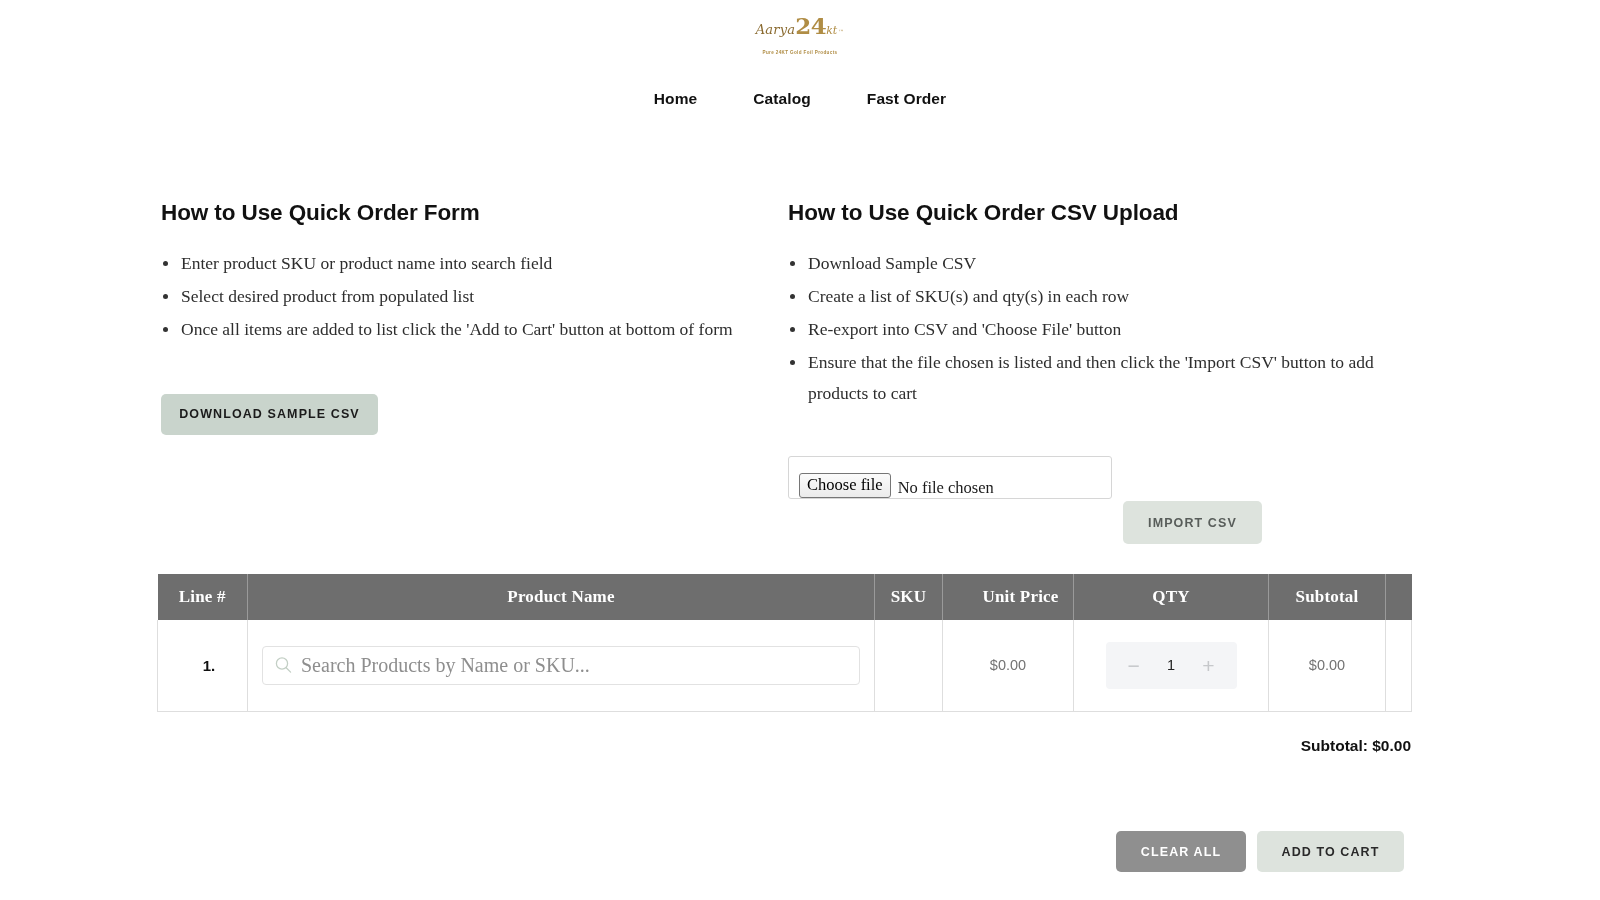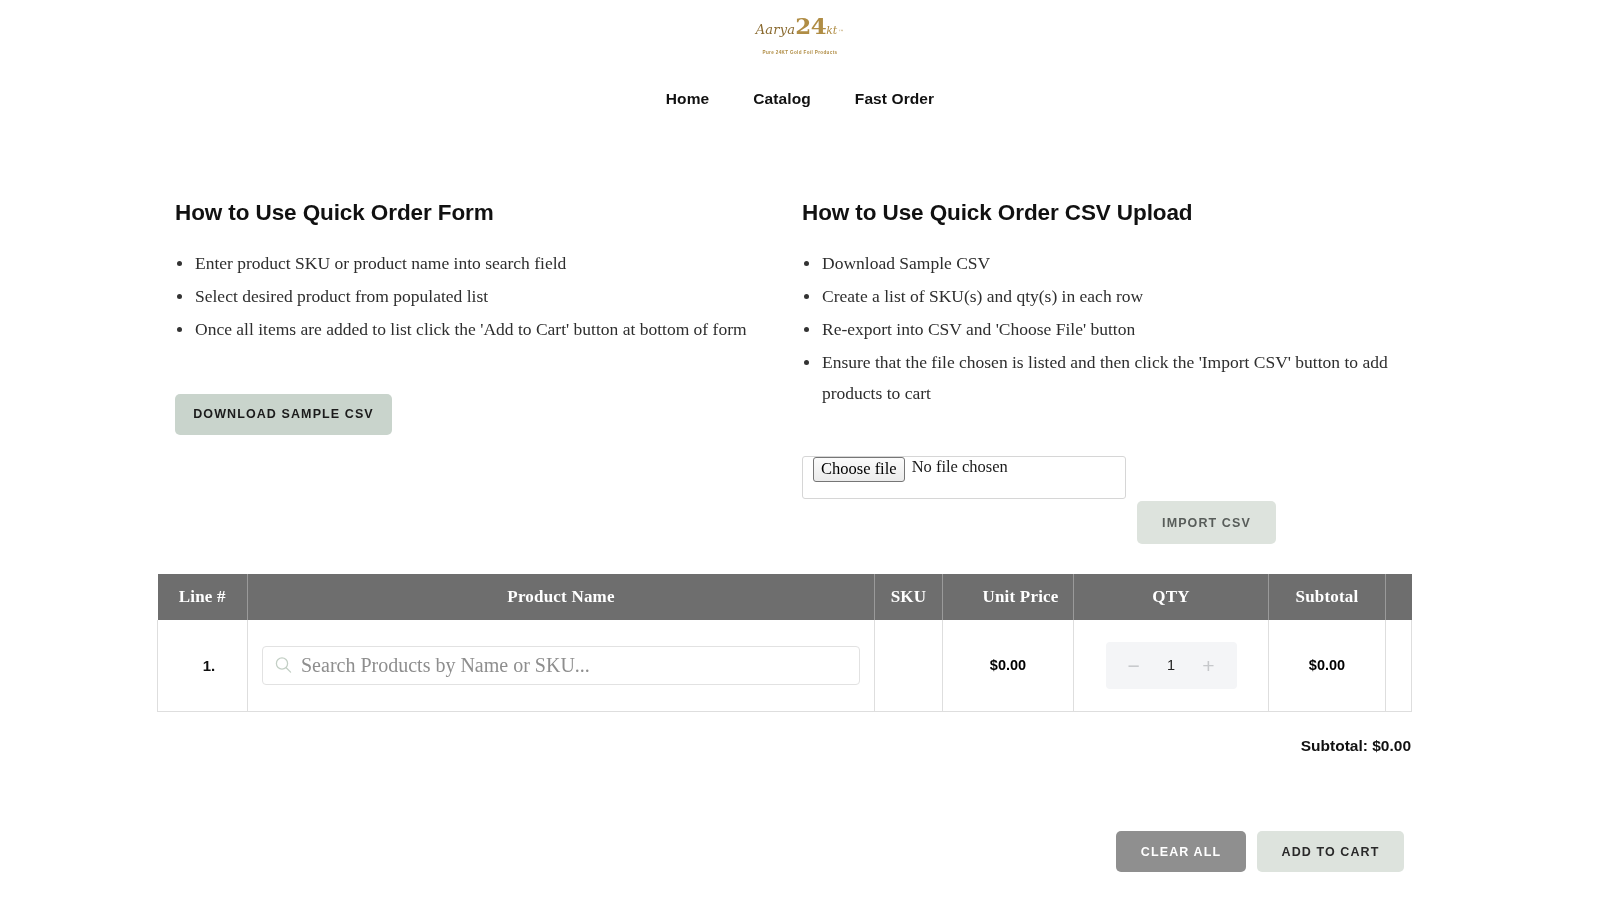--- a/index.html
+++ b/index.html
@@ -64,36 +64,36 @@
     font-size: 4.6px;
     letter-spacing: .35px;
     color: #b08d45;
     font-family: "Liberation Sans", sans-serif;
     font-weight: bold;
   }
 
   .main-nav {
     margin-top: 34px;
     display: flex;
-    gap: 44px;
+    gap: 56px;
   }
   .nav-link {
     font-size: 15.5px;
     font-weight: bold;
     color: #111111;
     text-decoration: none;
     letter-spacing: .1px;
     cursor: pointer;
   }
 
   
   .content {
     position: absolute;
     top: 200px;
-    left: 175px;
+    left: 161px;
     width: 1246px;
     display: flex;
     gap: 0;
   }
   .col { width: 627px; padding-right: 50px; }
   .col.right { width: 619px; padding-right: 0; }
 
   .col h2 {
     margin: 0 0 22px 0;
     font-size: 22.5px;
@@ -152,21 +152,21 @@
     display: flex;
     align-items: flex-start;
     gap: 11px;
   }
   .file-box {
     width: 324px; height: 43px;
     border: 1px solid #d6d6d6;
     border-radius: 3px;
     background: #ffffff;
     display: flex;
-    align-items: flex-start;
+    align-items: flex-end;
     padding: 0 10px;
   }
   .file-choose {
     border: 1px solid #767676;
     border-radius: 3px;
     background: linear-gradient(#fbfbfb, #ebebeb);
     font-family: "Liberation Serif", serif;
     font-size: 16.5px;
     color: #000000;
     padding: 1px 7px 2px 7px;
@@ -250,21 +250,21 @@
     left: 12px; top: 50%;
     transform: translateY(-50%);
     width: 17px; height: 17px;
   }
   .search-placeholder {
     font-family: "Liberation Serif", serif;
     font-size: 20px;
     color: #8e8e8e;
   }
 
-  .price { font-size: 14.5px; font-weight: bold; color: #000000; }
+  .price { font-size: 14.5px; font-weight: normal; color: #737373; }
 
   .qty-stepper {
     display: inline-flex;
     align-items: center;
     justify-content: space-between;
     width: 131px; height: 47px;
     background: #f4f5f7;
     border-radius: 4px;
     padding: 0 16px;
   }

